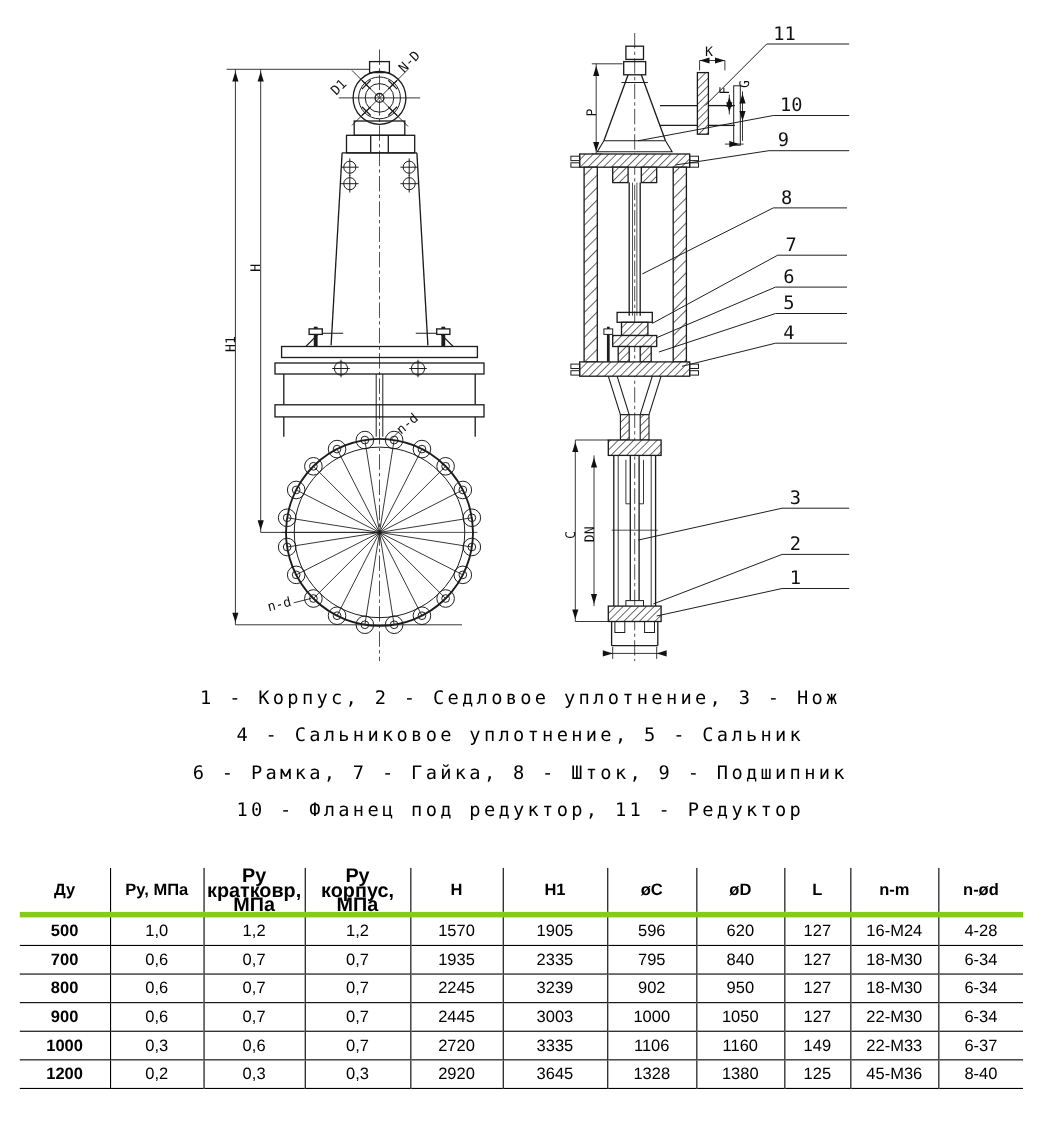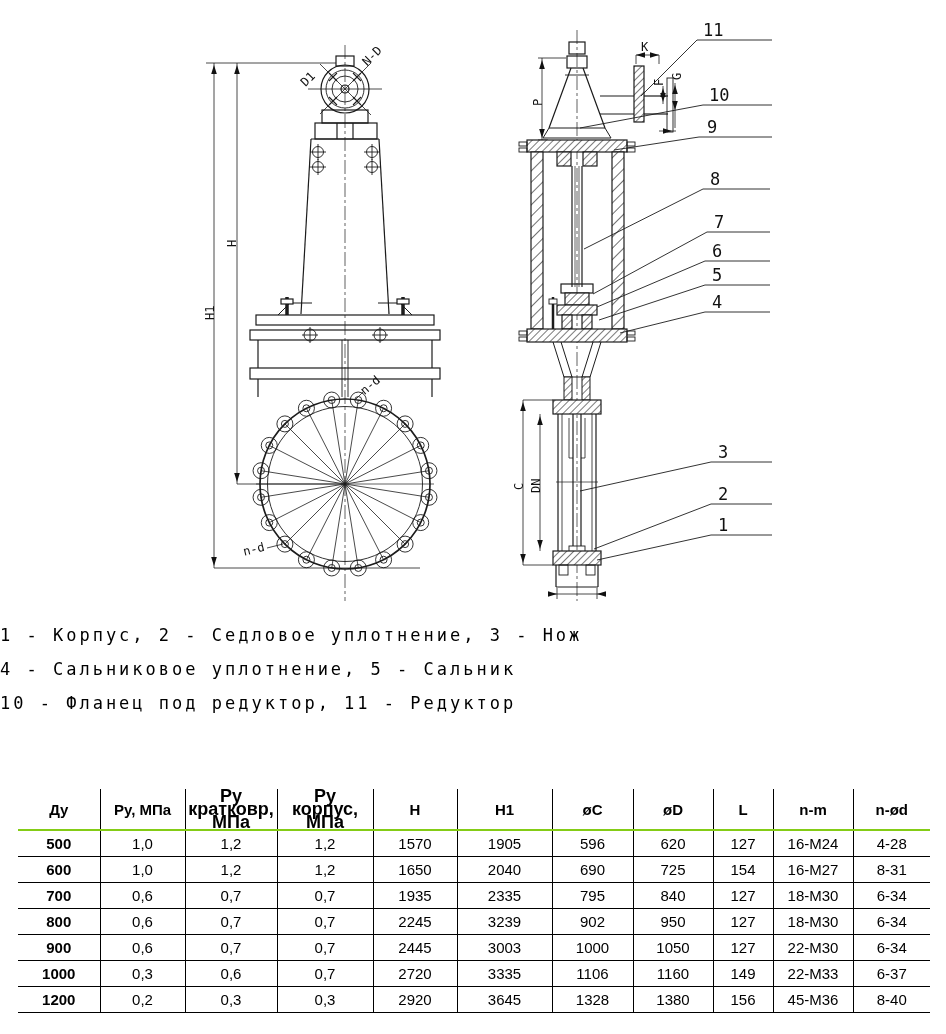--- a/index.html
+++ b/index.html
@@ -3,31 +3,31 @@
 <meta charset="utf-8">
 <style>
   html,body{margin:0;padding:0;background:#fff;}
   #page{position:relative;width:946px;height:1034px;background:#fff;overflow:hidden;
         font-family:"Liberation Sans",sans-serif;color:#000;}
   #dwg-wrap{position:absolute;left:0;top:0;width:946px;height:612px;}
   svg{display:block;}
   svg text{fill:#111;}
   .dimtxt{font-family:"DejaVu Sans Mono",monospace;font-size:12px;}
   .callout{font-family:"DejaVu Sans Mono",monospace;font-size:17px;}
-  #legend{position:absolute;left:0;top:618px;width:946px;text-align:left;
+  #legend{position:absolute;left:0;top:618px;width:946px;text-align:center;
           font-family:"DejaVu Sans Mono",monospace;font-size:17px;letter-spacing:3px;
           line-height:34px;color:#000;}
   #spec{position:absolute;left:18px;top:789px;}
   table{border-collapse:collapse;table-layout:fixed;width:912px;}
   th,td{padding:0 2px;text-align:center;vertical-align:middle;overflow:hidden;}
   th{font-weight:bold;font-size:15px;line-height:15px;height:40px;}
   th.small{font-size:18px;line-height:13px;}
   td{font-size:15px;height:25px;}
   td.du{font-weight:bold;}
-  thead tr{border-bottom:2px solid #84cc16;}
+  thead tr{border-bottom:5px solid #84cc16;}
   tbody tr{border-bottom:1.8px solid #000;}
   th+th,td+td{border-left:1.8px solid #000;}
 </style>
 </head>
 <body>
 
 <div id="page">
 
 <div id="dwg-wrap">
 <svg id="dwg" width="946" height="612" viewBox="0 0 946 612">
@@ -361,20 +361,21 @@
             <path d="M0 0 L-9 2.8 L-9 -2.8 Z" transform="translate(557 594) rotate(0)"></path>
             <path d="M0 0 L-9 2.8 L-9 -2.8 Z" transform="translate(597 594) rotate(180)"></path>
           </g>
   </g>
 </svg>
 </div>
 
 <div id="legend">
   <div>1 - Корпус, 2 - Седловое уплотнение, 3 - Нож</div>
   <div>4 - Сальниковое уплотнение, 5 - Сальник</div>
+  <div>6 - Рамка, 7 - Гайка, 8 - Шток, 9 - Подшипник</div>
   <div>10 - Фланец под редуктор, 11 - Редуктор</div>
 </div>
 
 <div id="spec">
 <table>
   <colgroup>
     <col style="width:82px">
           <col style="width:85px">
           <col style="width:92px">
           <col style="width:96px">
@@ -409,33 +410,20 @@
       <td>1,2</td>
       <td>1570</td>
       <td>1905</td>
       <td>596</td>
       <td>620</td>
       <td>127</td>
       <td>16-M24</td>
       <td>4-28</td>
     </tr>
     <tr>
-      <td class="du">600</td>
-      <td>1,0</td>
-      <td>1,2</td>
-      <td>1,2</td>
-      <td>1650</td>
-      <td>2040</td>
-      <td>690</td>
-      <td>725</td>
-      <td>154</td>
-      <td>16-M27</td>
-      <td>8-31</td>
-    </tr>
-    <tr>
       <td class="du">700</td>
       <td>0,6</td>
       <td>0,7</td>
       <td>0,7</td>
       <td>1935</td>
       <td>2335</td>
       <td>795</td>
       <td>840</td>
       <td>127</td>
       <td>18-M30</td>
@@ -482,21 +470,21 @@
     </tr>
     <tr>
       <td class="du">1200</td>
       <td>0,2</td>
       <td>0,3</td>
       <td>0,3</td>
       <td>2920</td>
       <td>3645</td>
       <td>1328</td>
       <td>1380</td>
-      <td>156</td>
+      <td>125</td>
       <td>45-M36</td>
       <td>8-40</td>
     </tr>
   </tbody>
 </table>
 </div>
 
 </div>
 
 </body></html>

